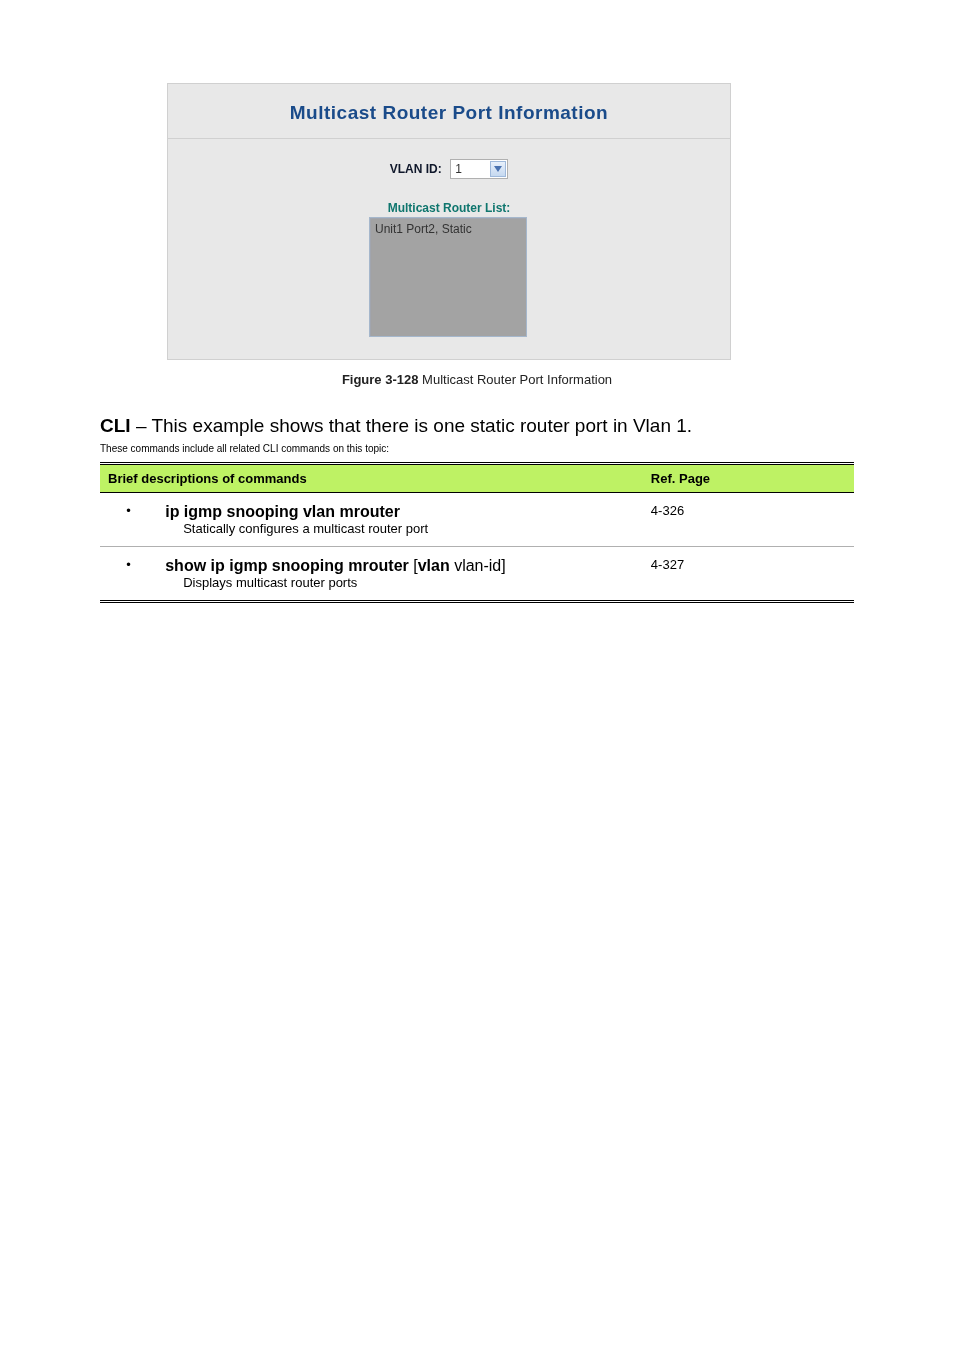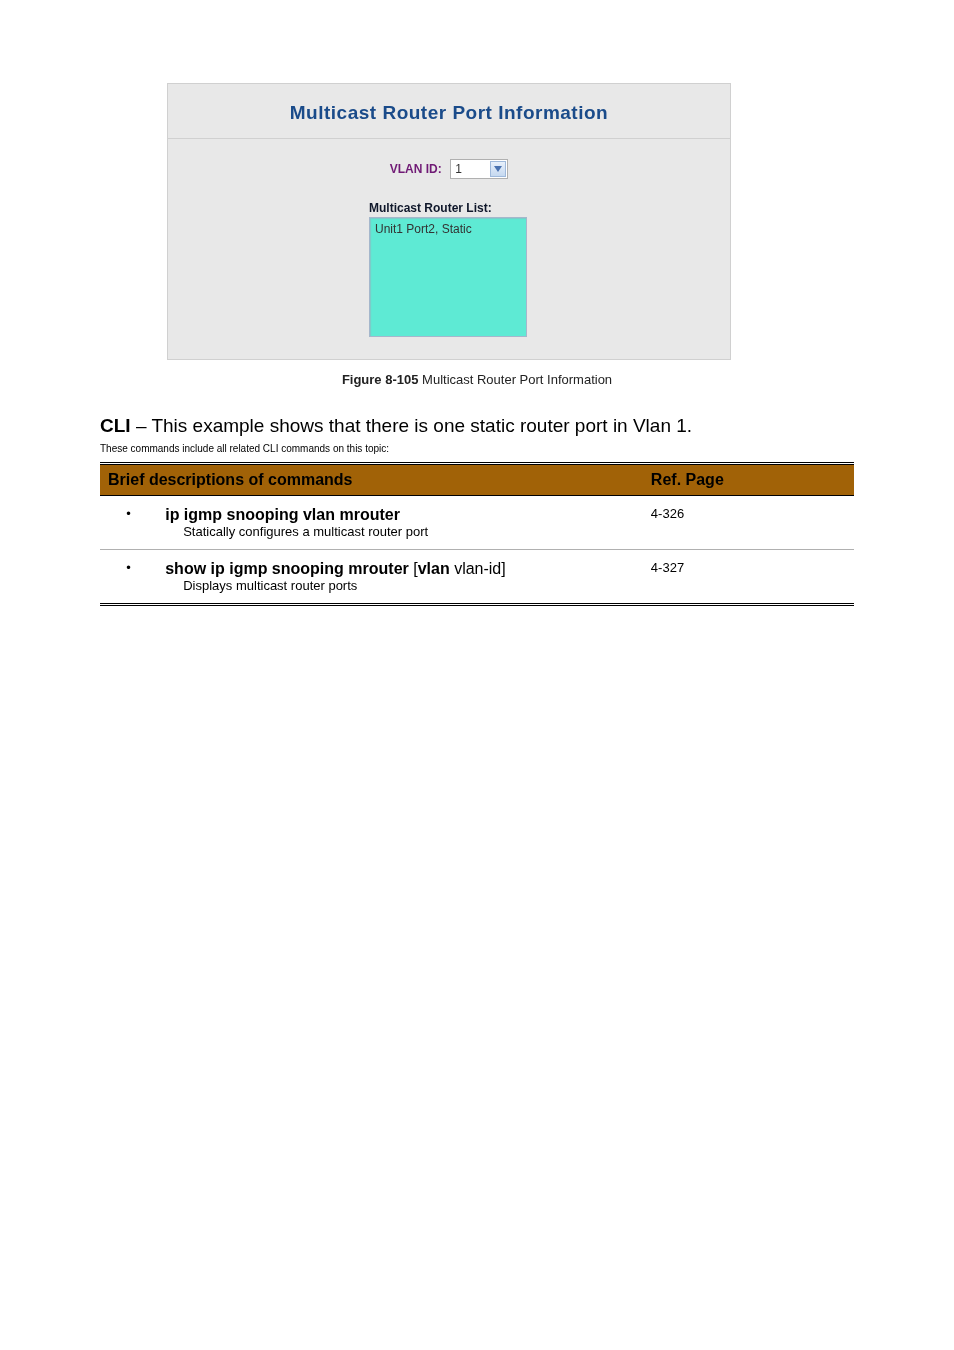--- a/index.html
+++ b/index.html
@@ -45,21 +45,21 @@
     padding: 20px 10px 22px 10px;
   }
   .form-row {
     text-align: center;
     margin-bottom: 22px;
   }
   .form-label {
     font-family: Verdana, Arial, sans-serif;
     font-weight: bold;
     font-size: 12px;
-    color: #701a75;
+    color: #0f172a;
     margin-right: 4px;
   }
   .select-widget {
     display: inline-flex;
     align-items: center;
     border: 1px solid #b0b0b0;
     background: #ffffff;
     height: 18px;
     vertical-align: middle;
   }
@@ -87,27 +87,27 @@
     display: block;
   }
   .list-block {
     width: 160px;
     margin: 0 auto;
   }
   .list-label {
     font-family: Verdana, Arial, sans-serif;
     font-weight: bold;
     font-size: 12px;
-    color: #0f172a;
-    text-align: left;
+    color: #0f766e;
+    text-align: center;
     margin-bottom: 2px;
   }
   .list-box {
     border: 1px solid #a5b7cc;
-    background: #5eead4;
+    background: #a3a3a3;
     width: 158px;
     height: 120px;
     box-sizing: border-box;
     box-shadow: inset 1px 1px 1px rgba(160,170,190,0.5);
   }
   .list-item {
     font-family: Verdana, Arial, sans-serif;
     font-size: 12px;
     color: #333;
     padding: 4px 5px 0 5px;
@@ -134,22 +134,22 @@
     margin-bottom: 8px;
   }
   .cli-table {
     width: 100%;
     border-collapse: collapse;
     border-top: 3px double #000;
     border-bottom: 3px double #000;
     margin-top: 8px;
   }
   .cli-table .hdr td {
-    background: #a16207;
-    font-size: 16px;
+    background: #bef264;
+    font-size: 13px;
     font-weight: bold;
     padding: 6px 8px;
     border-bottom: 1px solid #000;
   }
   .cli-table .row td {
     font-size: 13px;
     padding: 10px 8px 10px 8px;
     vertical-align: top;
   }
   .cli-table .sep {
@@ -204,21 +204,21 @@
         </div>
         <div class="list-block">
           <div class="list-label">Multicast Router List:</div>
           <div class="list-box">
             <div class="list-item">Unit1 Port2, Static</div>
           </div>
         </div>
       </div>
     </div>
     <div class="figure-caption">
-      <span class="figprefix">Figure 8-105  </span><span>Multicast Router Port Information</span>
+      <span class="figprefix">Figure 3-128  </span><span>Multicast Router Port Information</span>
     </div>
   </div>
 
   <div class="cli-intro">
     <b>CLI</b><span> – This example shows that there is one static router port in Vlan 1.</span>
   </div>
   <div class="cli-commands">These commands include all related CLI commands on this topic:</div>
 
   <table class="cli-table">
     <tbody>

